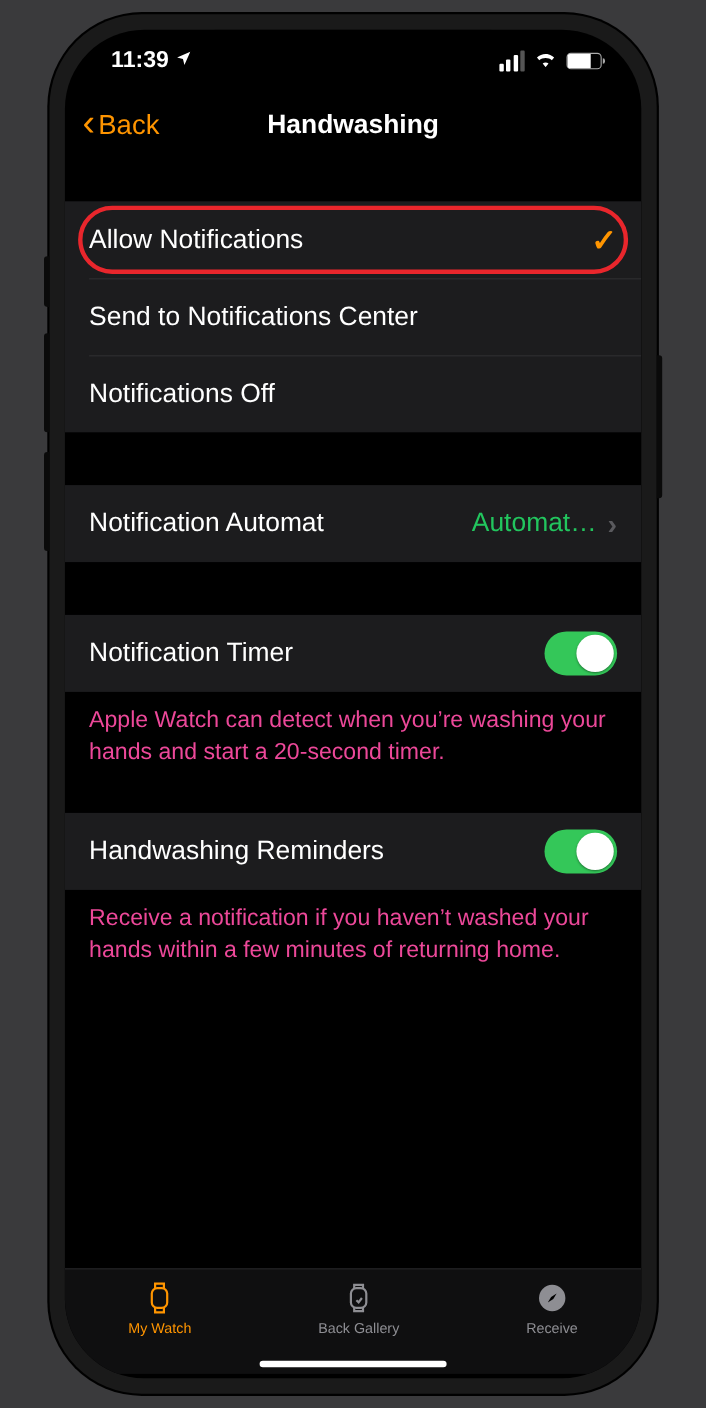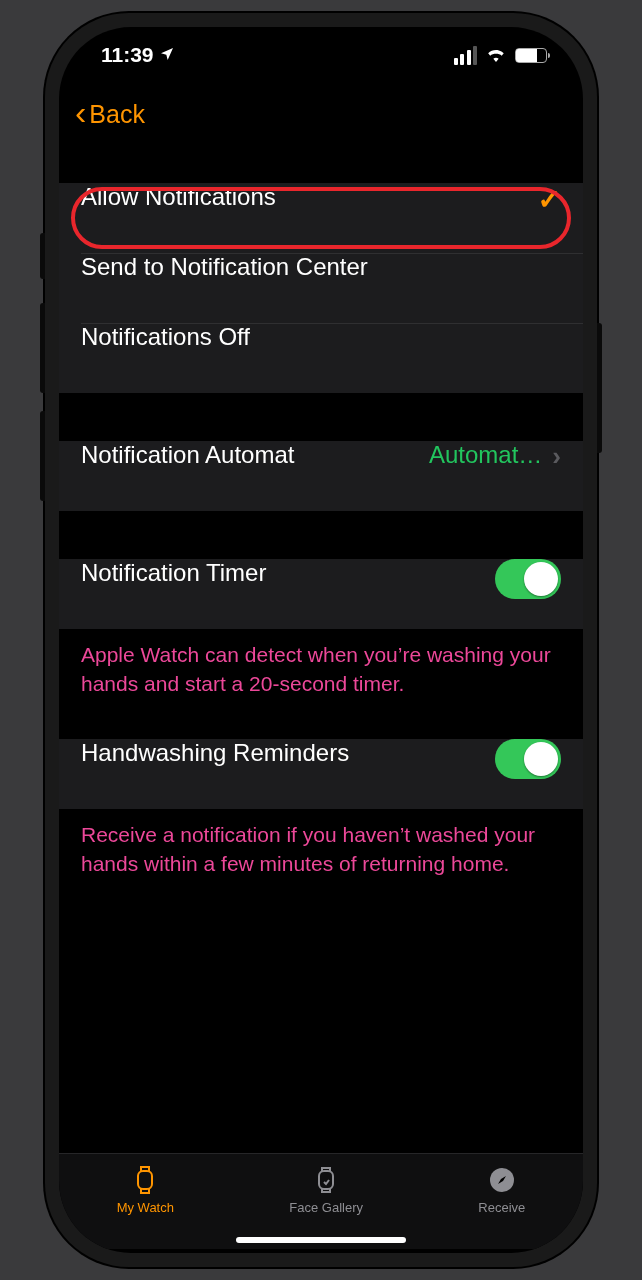--- a/index.html
+++ b/index.html
@@ -54,21 +54,21 @@
     .navbar {
       height: 62px; display:flex; align-items:center; position:relative;
     }
     .back { position:absolute; left:16px; display:flex; align-items:center; color:#ff9500; font-size:25px; gap:3px; font-weight:400;}
     .back .chev { font-size:34px; line-height:1; font-weight:500; position:relative; top:-2px;}
     .title { margin:0 auto; font-size:24px; font-weight:600; }
     
     .content { padding-top: 38px; }
     .group { background:#1c1c1e; }
     .cell {
-      min-height: 70px; padding: 0 22px; display:flex; 
+      min-height: 70px; padding: 0 22px; display:flex; align-items:center;
       font-size: 24px; font-weight: 400; position:relative; justify-content:space-between;
     }
     .cell + .cell::before {
       content:""; position:absolute; left:22px; right:0; top:0; height:1px; background:#2f2f31;
     }
     .check { color:#ff9500; font-size:28px; font-weight:600; }
     .highlight {
       position:absolute; inset:4px 12px; border:4px solid #e9262c; border-radius:36px; pointer-events:none;
     }
     .spacer { height: 48px; }
@@ -132,32 +132,33 @@
             <i></i>
           </span>
       </div>
     </div>
 
     <div class="navbar">
       <div class="back">
         <span class="chev">‹</span>
         <span>Back</span>
       </div>
+      <div class="title">Handwashing</div>
     </div>
 
     <div class="content">
 
       <div class="group">
         <div class="cell" style="position:relative;">
           <span>Allow Notifications</span>
           <span class="check">✓</span>
           <span class="highlight"></span>
         </div>
         <div class="cell">
-          <span>Send to Notification Center</span>
+          <span>Send to Notifications Center</span>
         </div>
         <div class="cell">
           <span>Notifications Off</span>
         </div>
       </div>
 
       <div class="spacer"></div>
 
       <div class="group">
         <div class="cell value-cell">
@@ -200,21 +201,21 @@
         <span>My Watch</span>
       </div>
       <div class="tab">
         <span class="ico">
           <svg width="24" height="30" viewBox="0 0 24 30">
               <rect x="5" y="6" width="14" height="18" rx="5" fill="none" stroke="#8e8e93" stroke-width="2"></rect>
               <path d="M10 17l2 2 3-4" stroke="#8e8e93" stroke-width="2" fill="none"></path>
               <path d="M8 6V3h8v3M8 24v3h8v-3" stroke="#8e8e93" stroke-width="2" fill="none"></path>
             </svg>
         </span>
-        <span>Face Gallery</span>
+        <span>Back Gallery</span>
       </div>
       <div class="tab">
         <span class="ico">
           <svg width="28" height="28" viewBox="0 0 28 28">
               <circle cx="14" cy="14" r="12" fill="#8e8e93"></circle>
               <path d="M18 10l-3 5-5 3 3-5z" fill="#000"></path>
             </svg>
         </span>
         <span>Receive</span>
       </div>

